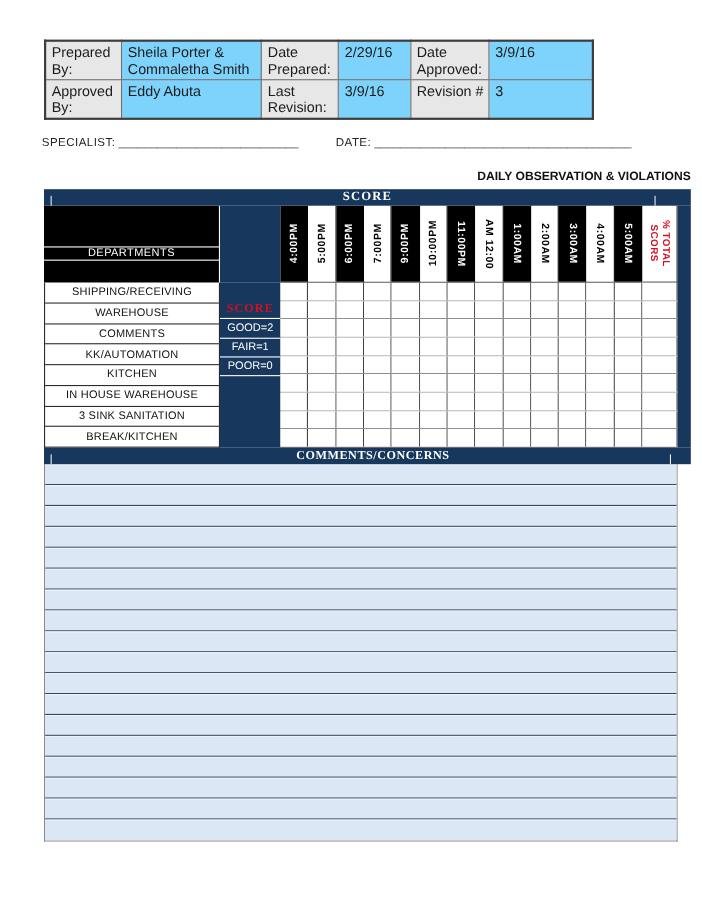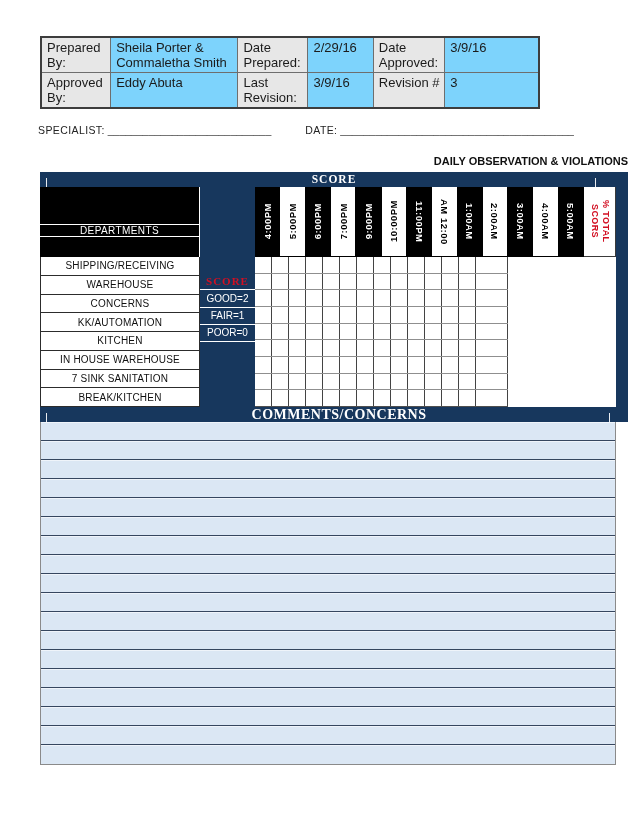--- a/index.html
+++ b/index.html
@@ -33,21 +33,21 @@
     text-align: right; font-weight: bold; font-size: 11px; color: #101010;
   }
 
   
   .score { position: absolute; left: 40px; top: 172px; width: 588px; }
   .band {
     height: 15px; background: var(--navy); color: #ffffff; position: relative;
     font-family: "Liberation Serif", "DejaVu Serif", serif; font-weight: bold;
     text-align: center; letter-spacing: 1px; font-size: 11.5px; line-height: 15px;
   }
-  .band.comments { font-size: 14px; letter-spacing: 0.5px; padding-left: 10px; }
+  .band.comments { font-size: 11px; letter-spacing: 0.5px; padding-left: 10px; }
   .tick { position: absolute; bottom: 0; width: 1px; height: 9px; background: rgba(255,255,255,0.9); }
 
   .right-strip { position: absolute; top: 15px; right: 0; width: 12px; height: 220px; background: var(--navy); }
 
   .header-row { display: flex; height: 70px; width: 576px; }
   .dept-hdr {
     width: 160px; background: #000; color: #fff; display: flex; flex-direction: column;
     border-right: 1px solid #fff;
   }
   .dept-hdr .sub { flex: 1; display: flex; align-items: center; justify-content: center; margin-top: 16px; }
@@ -55,21 +55,21 @@
   .legend-top { width: 55px; background: var(--navy); }
   .times { flex: 1; display: flex; border-bottom: 1px solid #000; }
   .time-cell { flex: 1; display: flex; align-items: center; justify-content: center; border-right: 1px solid #000; overflow: hidden; }
   .time-cell.black { background: #000; color: #fff; }
   .time-cell.white { background: #fff; color: #000; }
   .vtext { writing-mode: vertical-rl; font-size: 9.5px; font-weight: 600; letter-spacing: 0.5px; white-space: nowrap; }
   .time-cell.up .vtext { transform: rotate(180deg); }
   .total-cell { width: 32px; background: #fff; display: flex; align-items: center; justify-content: center; border-right: 1px solid #3a3a3a; border-bottom: 1px solid #3a3a3a; }
   .total-text { writing-mode: vertical-rl; color: var(--red); font-weight: bold; font-size: 9px; line-height: 1.25; letter-spacing: 0.4px; text-align: center; }
 
-  .body-row { display: flex; height: 150px; width: 468px; }
+  .body-row { display: flex; height: 150px; width: 576px; }
   .dept-col { width: 160px; display: flex; flex-direction: column; border: 1px solid #2c2c2c; border-top: none; background: #fff; }
   .dept-cell { flex: 1; display: flex; align-items: center; justify-content: center; font-size: 10px; color: #101010; border-bottom: 1px solid #2c2c2c; letter-spacing: 0.2px; }
   .dept-cell:last-child { border-bottom: none; }
   .legend-col { width: 55px; background: var(--navy); display: flex; flex-direction: column; }
   .legend-slot { flex: 1; display: flex; align-items: center; justify-content: center; color: #fff; font-size: 10px; }
   .legend-slot.lined { border-bottom: 1px solid #fff; }
   .legend-slot.ttl { font-family: "Liberation Serif", "DejaVu Serif", serif; font-weight: bold; color: var(--red); font-size: 11px; letter-spacing: 1px; }
   .grid { flex: 1; display: flex; flex-direction: column; border-bottom: 1px solid #4f4f4f; }
   .grid-row { flex: 1; display: flex; border-bottom: 1px solid #8f8f8f; }
   .grid-row:last-child { border-bottom: none; }
@@ -189,25 +189,25 @@
           <div>% TOTAL</div>
           <div>SCORS</div>
         </div>
       </div>
     </div>
 
     <div class="body-row">
       <div class="dept-col">
           <div class="dept-cell">SHIPPING/RECEIVING</div>
           <div class="dept-cell">WAREHOUSE</div>
-          <div class="dept-cell">CONCERNS</div>
+          <div class="dept-cell">COMMENTS</div>
           <div class="dept-cell">KK/AUTOMATION</div>
           <div class="dept-cell">KITCHEN</div>
           <div class="dept-cell">IN HOUSE WAREHOUSE</div>
-          <div class="dept-cell">7 SINK SANITATION</div>
+          <div class="dept-cell">3 SINK SANITATION</div>
           <div class="dept-cell">BREAK/KITCHEN</div>
         </div>
       <div class="legend-col">
           <div class="legend-slot"></div>
           <div class="legend-slot lined ttl">SCORE</div>
           <div class="legend-slot lined">GOOD=2</div>
           <div class="legend-slot lined">FAIR=1</div>
           <div class="legend-slot lined">POOR=0</div>
           <div class="legend-slot"></div>
           <div class="legend-slot"></div>

